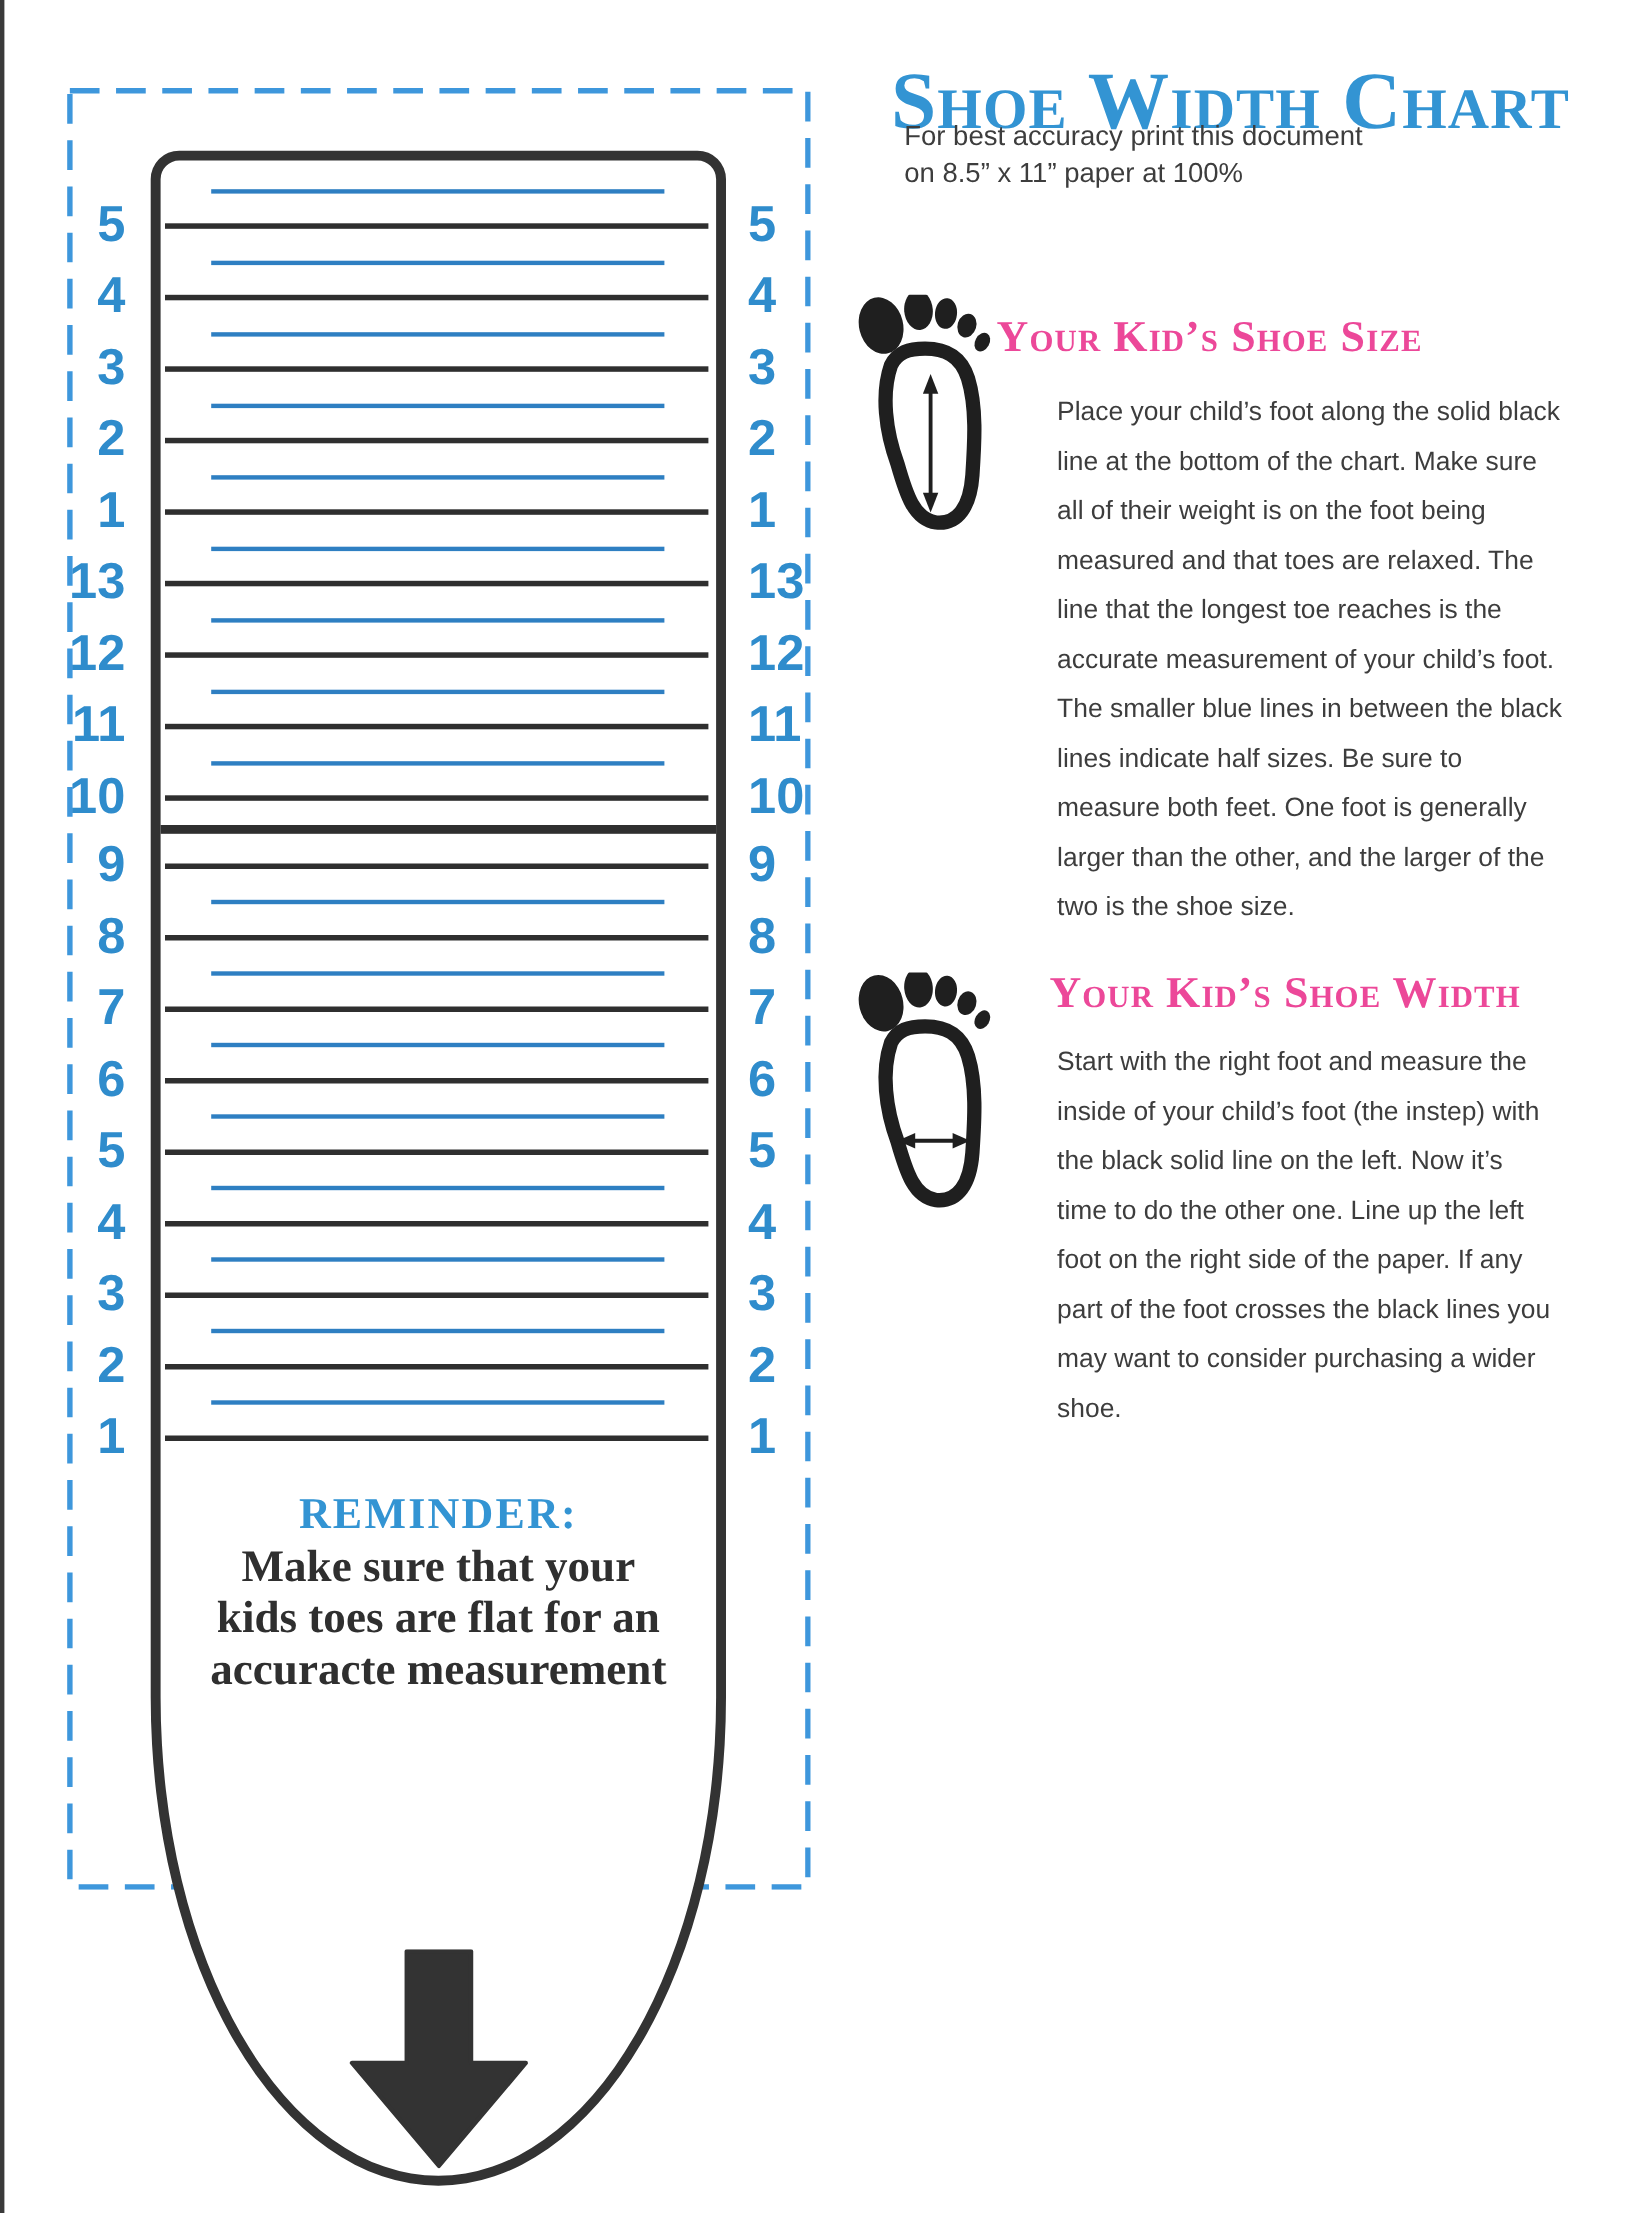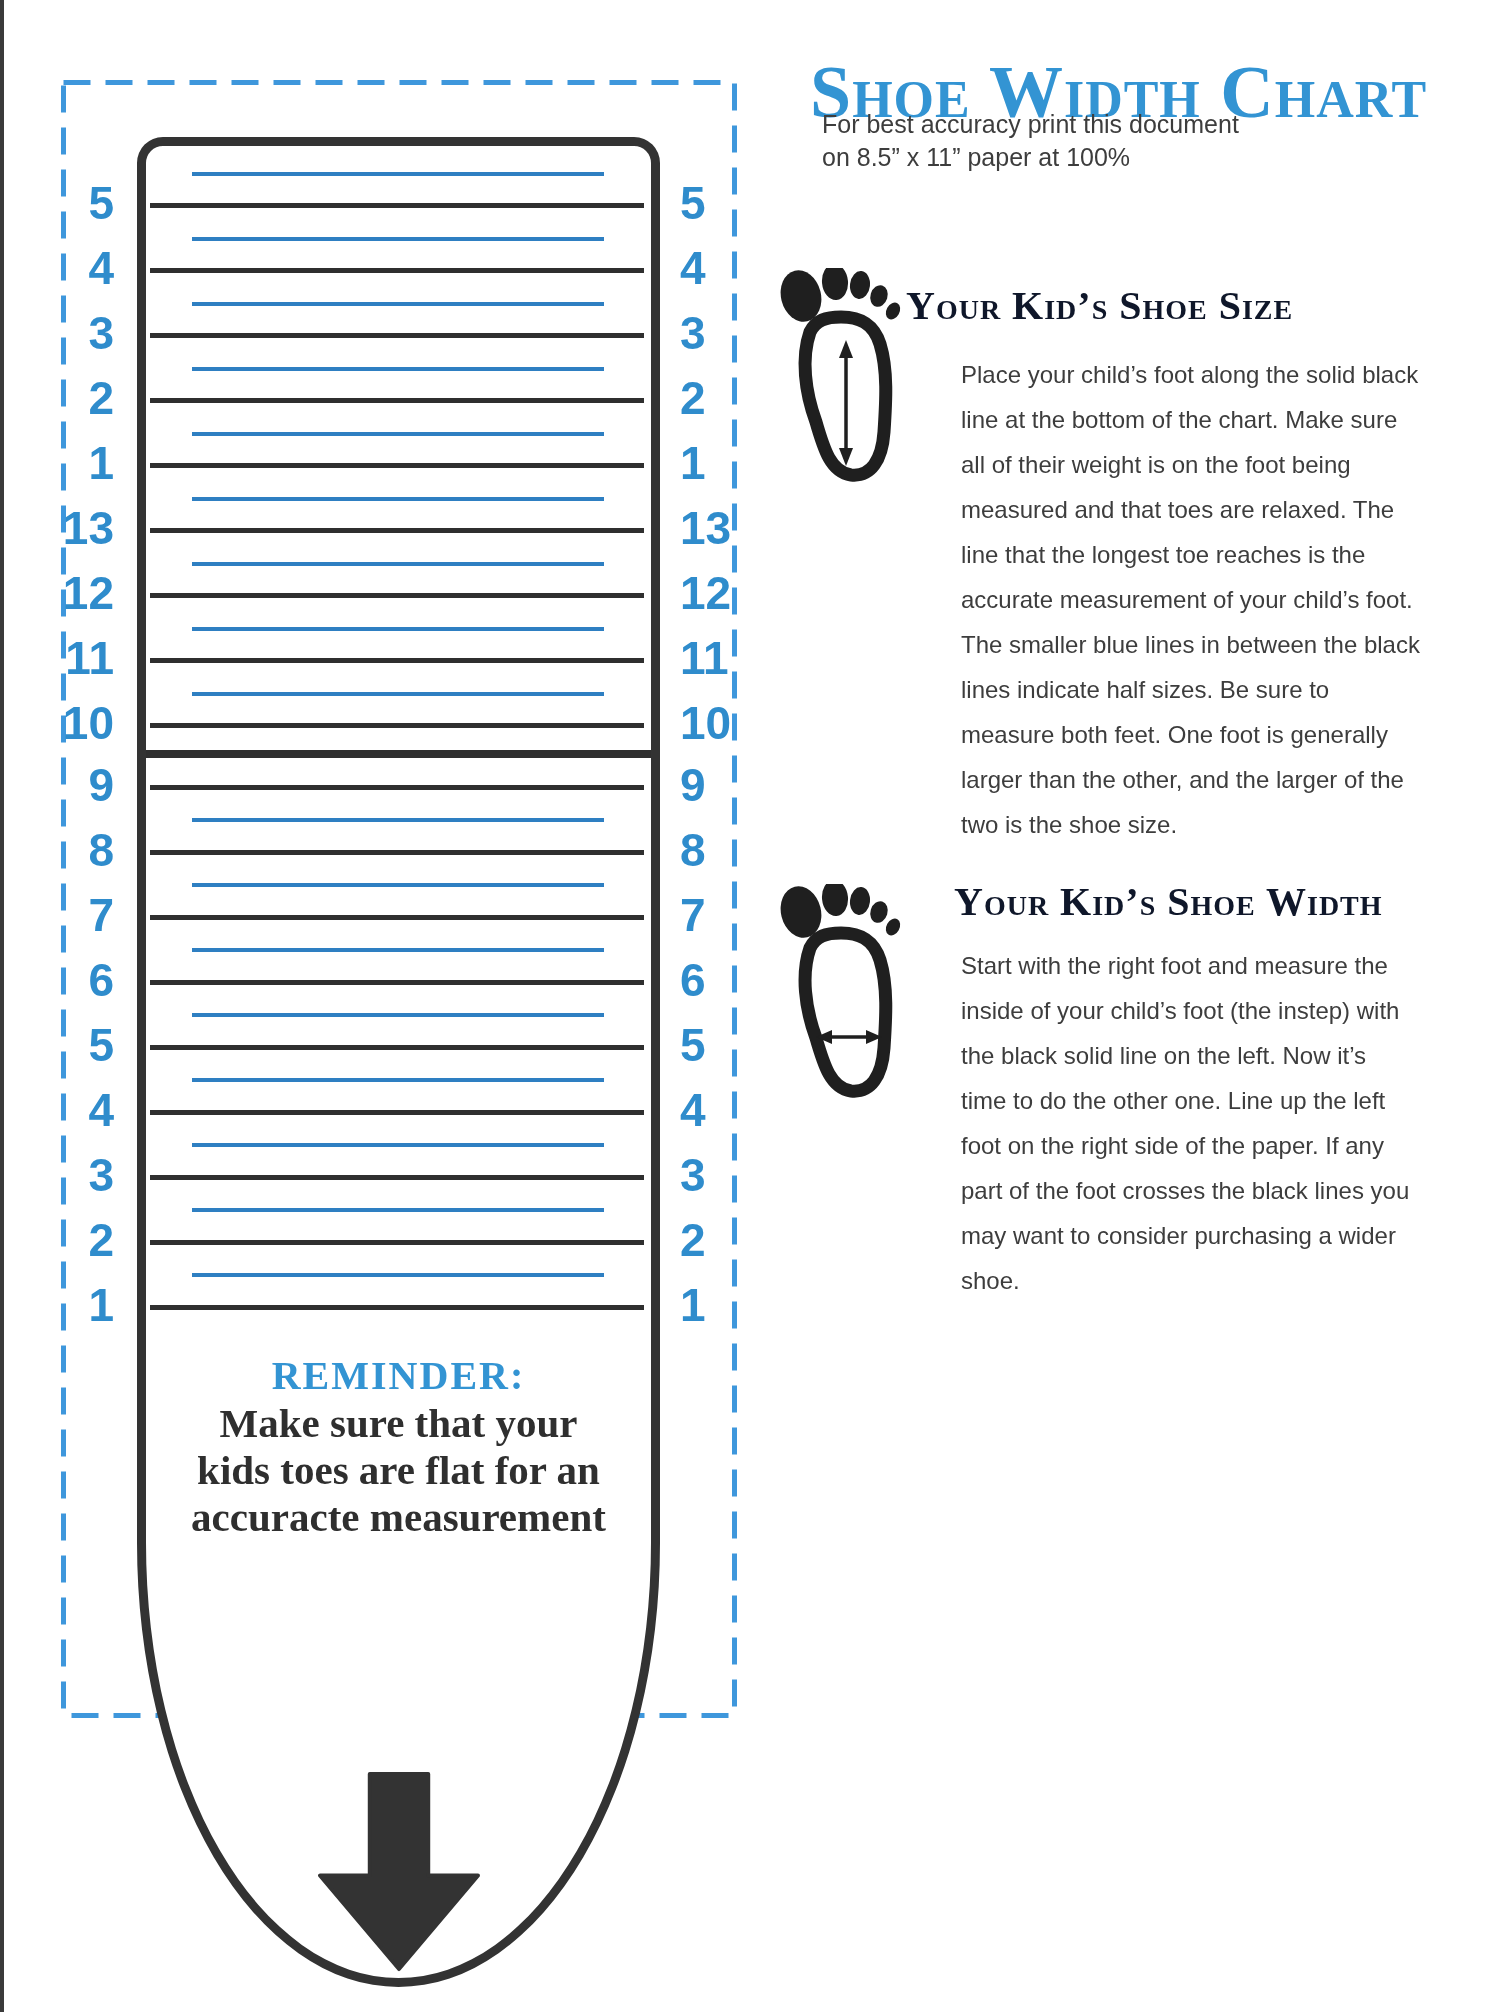--- a/index.html
+++ b/index.html
@@ -52,21 +52,21 @@
     font-family:"Liberation Serif", serif;font-weight:700;font-variant:small-caps;
     font-size:74px;line-height:74px;color:var(--accent);letter-spacing:1px;white-space:nowrap;
   }
   .subtitle{
     position:absolute;left:818px;top:108px;z-index:4;
     font-size:25px;line-height:33px;color:#3d3d3d;white-space:pre-line;
   }
   .section-heading{
     position:absolute;z-index:4;margin:0;
     font-family:"Liberation Serif", serif;font-weight:700;font-variant:small-caps;
-    font-size:40px;line-height:44px;color:#0f172a;letter-spacing:1px;white-space:nowrap;
+    font-size:40px;line-height:44px;color:#ec4899;letter-spacing:1px;white-space:nowrap;
   }
   .section-body{
     position:absolute;left:957px;z-index:4;
     font-size:24px;line-height:45px;color:#3d3d3d;white-space:pre-line;
   }
   .foot-icon{position:absolute;z-index:4;}
   .howto-heading{
     position:absolute;left:788px;top:1446px;z-index:4;margin:0;
     font-family:"Liberation Serif", serif;font-weight:700;
     font-size:43px;line-height:46px;color:var(--accent);letter-spacing:1px;white-space:nowrap;

